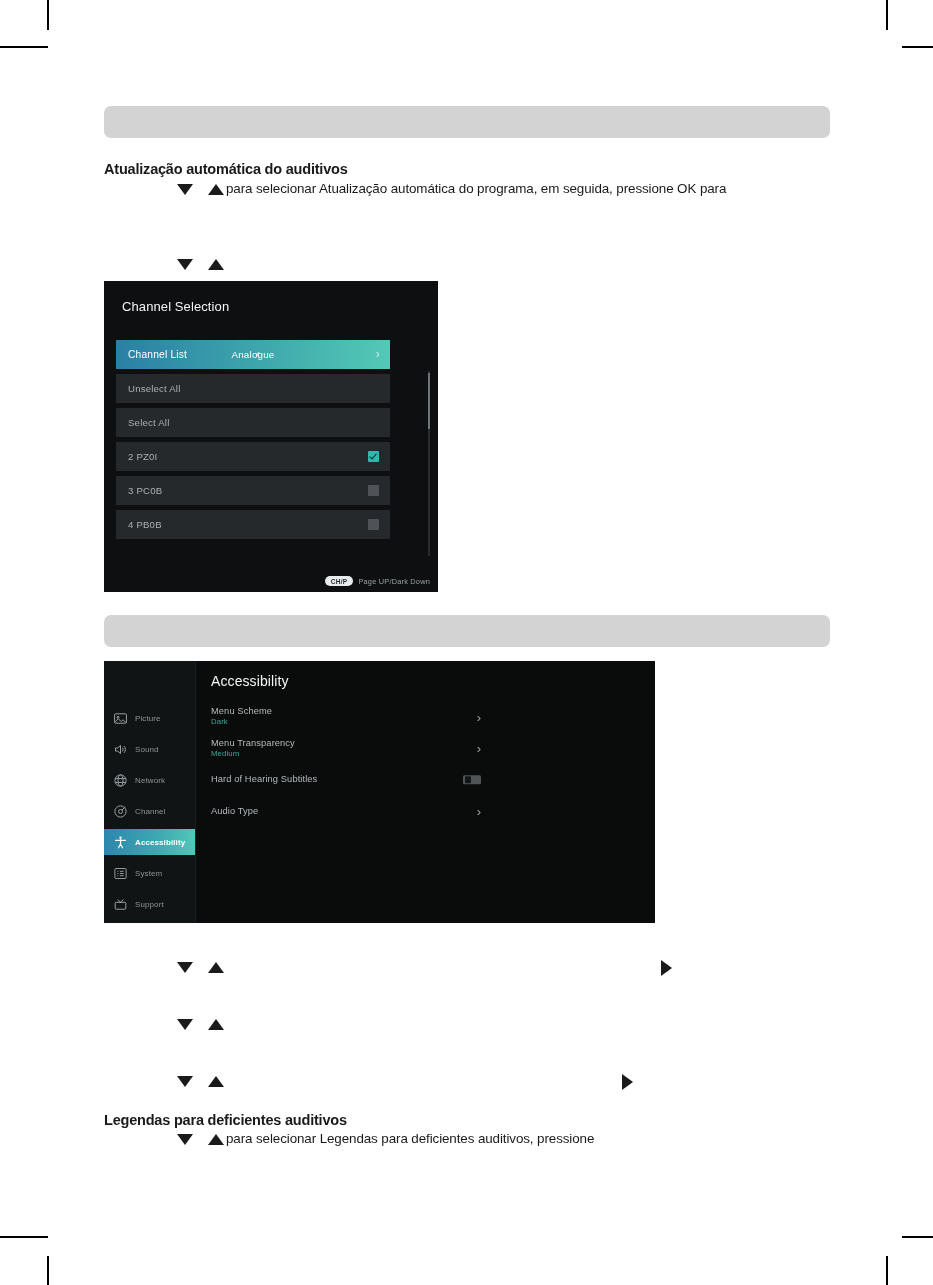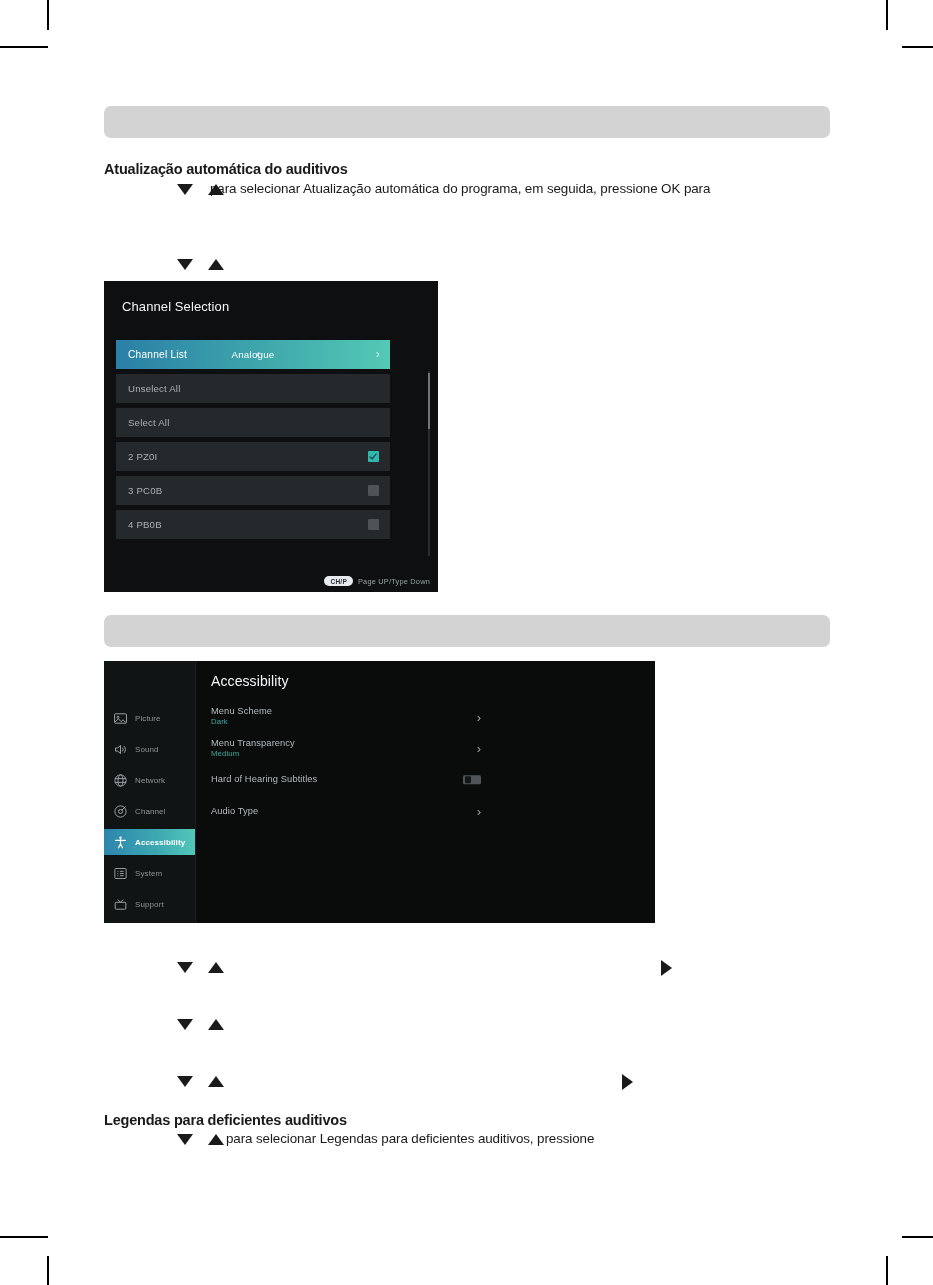--- a/index.html
+++ b/index.html
@@ -331,21 +331,21 @@
 <div class="crop crop-v cm-br-v"></div>
 <div class="crop crop-h cm-br-h"></div>
 
 <div class="gray-bar gray-bar-1"></div>
 <div class="gray-bar gray-bar-2"></div>
 
 <div class="doc-heading" style="top:161px;">Atualização automática do auditivos</div>
 
 <div class="tri tri-down" style="left:177px; top:184px;"></div>
 <div class="tri tri-up" style="left:208px; top:184px;"></div>
-<div class="doc-line" style="left:210px; top:181px;">para selecionar Atualização automática do programa, em seguida, pressione OK para</div>
+<div class="doc-line" style="left:226px; top:181px;">para selecionar Atualização automática do programa, em seguida, pressione OK para</div>
 
 <div class="tri tri-down" style="left:177px; top:259px;"></div>
 <div class="tri tri-up" style="left:208px; top:259px;"></div>
 
 <div class="tv-channel">
   <div class="cs-title">Channel Selection</div>
 
   <div class="cs-list">
 
     <div class="cs-row sel">
@@ -378,21 +378,21 @@
       <span class="cs-label">4 PB0B</span>
       <span class="cs-check"></span>
     </div>
   </div>
 
   <div class="cs-scroll-track"></div>
   <div class="cs-scroll-thumb"></div>
 
   <div class="cs-footer">
     <span class="cs-keycap">CH/P</span>
-    <span class="cs-footer-text">Page UP/Type Down</span>
+    <span class="cs-footer-text">Page UP/Dark Down</span>
   </div>
 </div>
 
 <div class="tv-access">
 
   <div class="ac-side">
 
     <div class="ac-side-item" style="top:44px;">
       <span class="ac-ico">
         <svg width="15" height="15" viewBox="0 0 24 24" fill="none" stroke="#9aa1a3" stroke-width="1.6">

